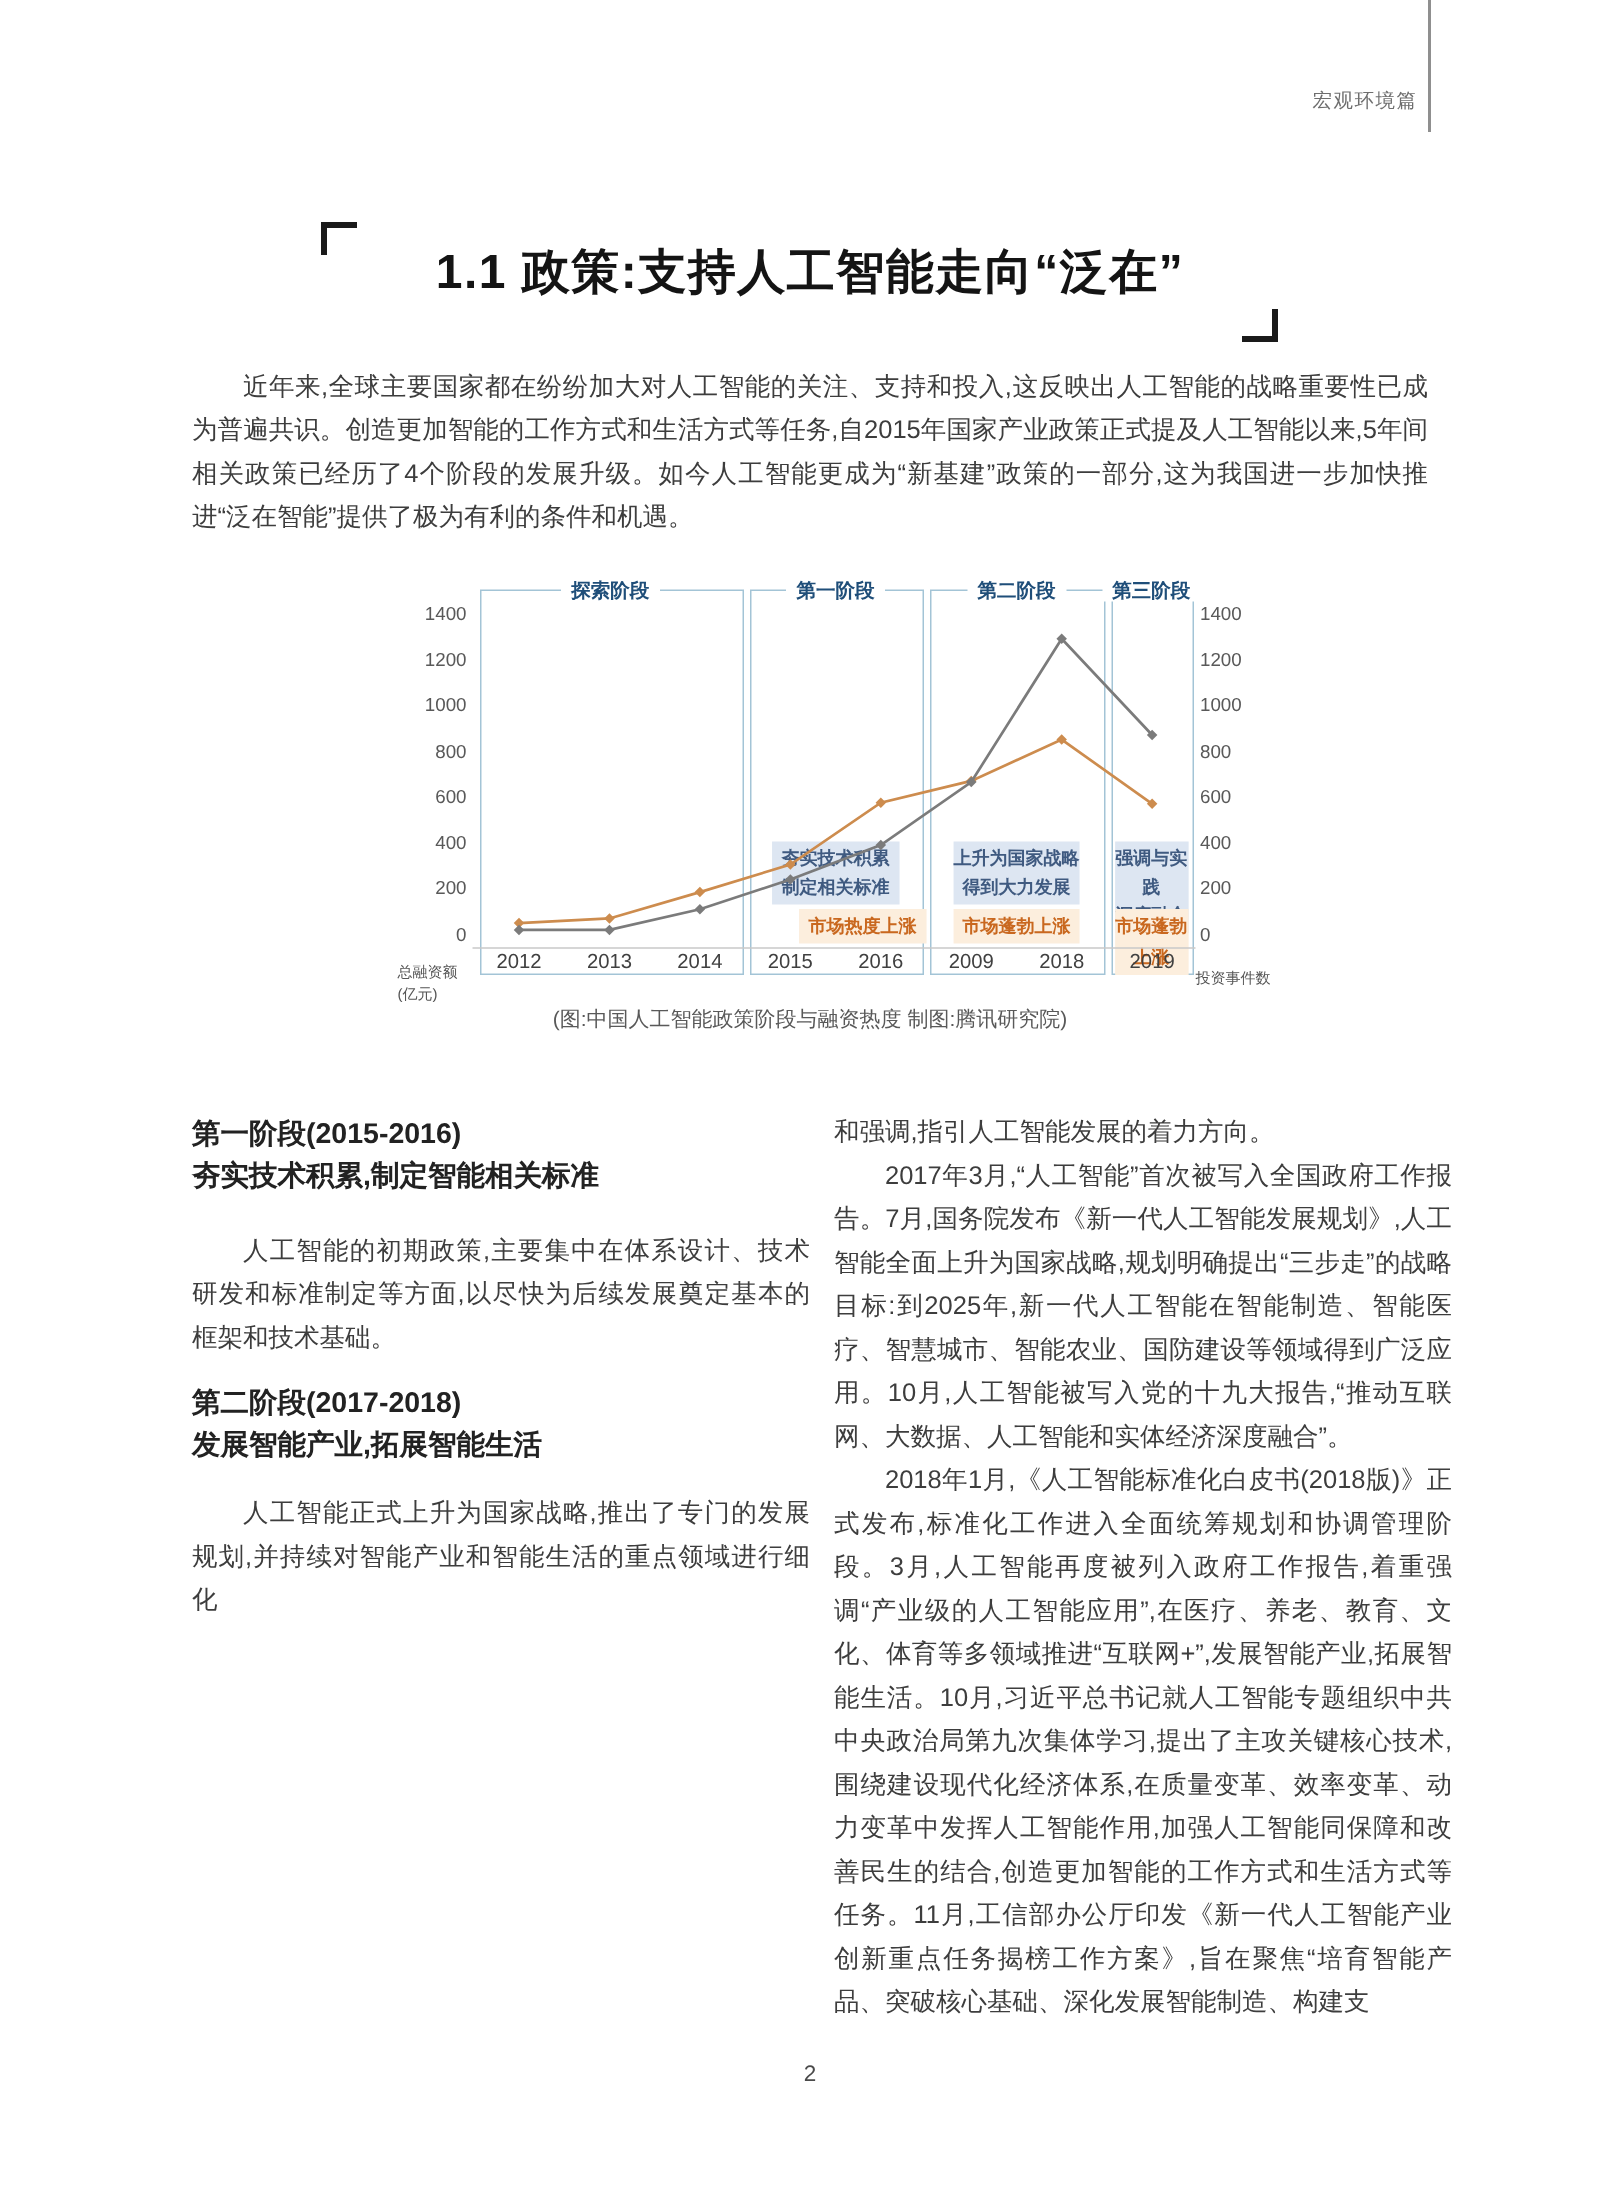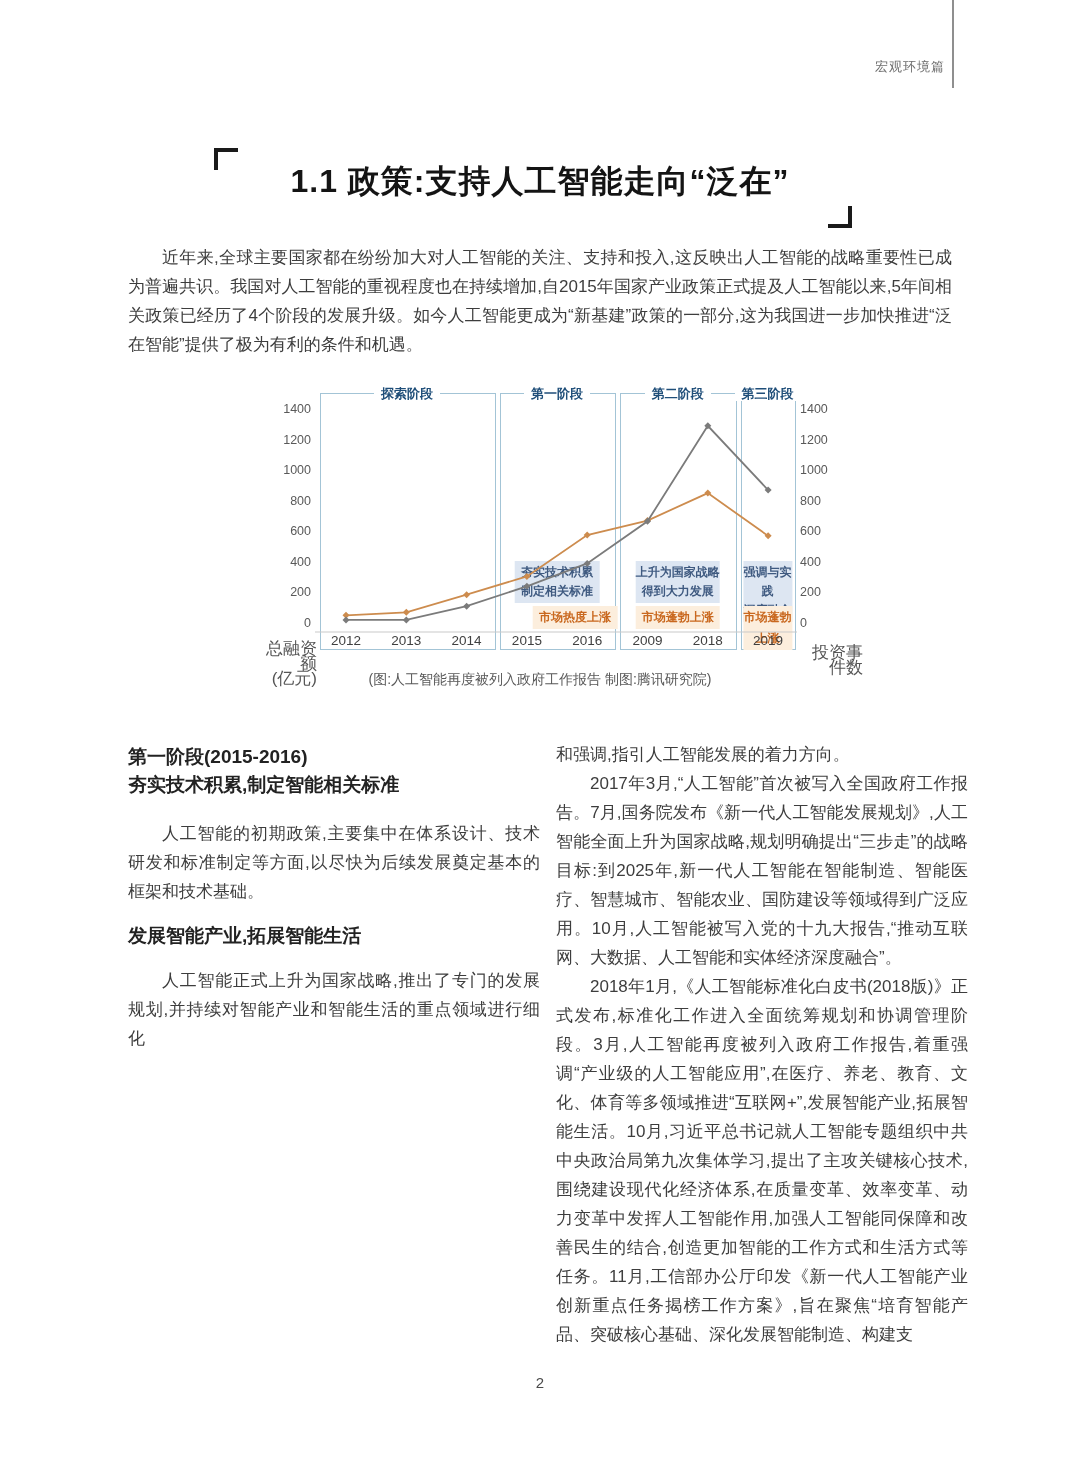--- a/index.html
+++ b/index.html
@@ -22,21 +22,21 @@
   .intro{position:absolute;left:128px;top:243px;width:824px;
     font-size:17px;line-height:29px;text-align:justify;word-break:break-all;color:#3d3d3d;text-indent:2em;}
   
   #chart{position:absolute;left:263px;top:385px;width:600px;height:300px;}
   .stage-box{position:absolute;border:1px solid #a3c4d6;background:transparent;}
   .stage-label{position:absolute;transform:translateX(-50%);background:#ffffff;padding:0 7px;
     font-size:13px;font-weight:bold;color:#1f4e79;white-space:nowrap;line-height:15px;}
   .ytick{position:absolute;font-size:12.5px;color:#595959;line-height:14px;}
   .ytick.left{width:48px;text-align:right;}
   .xtick{position:absolute;transform:translateX(-50%);font-size:13.5px;color:#404040;line-height:15px;}
-  .unit-label{position:absolute;font-size:17px;color:#555;line-height:15px;white-space:pre-line;text-align:right;}
+  .unit-label{position:absolute;font-size:10px;color:#555;line-height:15px;white-space:pre-line;text-align:left;}
   .note{position:absolute;transform:translateX(-50%);text-align:center;font-weight:bold;
     white-space:pre-line;font-size:12px;}
   .note-blue{background:#dde6f2;color:#3f5a80;line-height:19px;padding:2px 0;}
   .note-orange{background:#fceedd;color:#c9681f;line-height:21px;padding:1px 0;}
   #chart svg{position:absolute;left:0;top:0;overflow:visible;}
   .caption{position:absolute;left:128px;top:671px;width:824px;text-align:center;
     font-size:14px;color:#595959;}
   
   .columns{position:absolute;left:128px;top:735px;width:840px;display:flex;gap:16px;}
   .col{width:412px;}
@@ -56,21 +56,21 @@
 
 <div class="header-rule"></div>
 <div class="section-label">宏观环境篇</div>
 
 <div class="title-wrap">
   <span class="bracket bracket-tl"></span>
   <div class="title-text">1.1 政策:支持人工智能走向“泛在”</div>
   <span class="bracket bracket-br"></span>
 </div>
 
-<div class="intro">近年来,全球主要国家都在纷纷加大对人工智能的关注、支持和投入,这反映出人工智能的战略重要性已成为普遍共识。我国对人工智能的重视程度也在持续增加,自2015年国家产业政策正式提及人工智能以来,5年间相关政策已经历了4个阶段的发展升级。如今人工智能更成为“新基建”政策的一部分,这为我国进一步加快推进“泛在智能”提供了极为有利的条件和机遇。</div>
+<div class="intro">近年来,全球主要国家都在纷纷加大对人工智能的关注、支持和投入,这反映出人工智能的战略重要性已成为普遍共识。创造更加智能的工作方式和生活方式等任务,自2015年国家产业政策正式提及人工智能以来,5年间相关政策已经历了4个阶段的发展升级。如今人工智能更成为“新基建”政策的一部分,这为我国进一步加快推进“泛在智能”提供了极为有利的条件和机遇。</div>
 
 <div id="chart">
     <div class="stage-box" style="left: 57px; top: 8px; width: 173.75px; height: 255px;"></div>
     <div class="stage-label" style="left: 143.875px; top: 1px;">探索阶段</div>
     <div class="stage-box" style="left: 236.75px; top: 8px; width: 114.6px; height: 255px;"></div>
     <div class="stage-label" style="left: 294.05px; top: 1px;">第一阶段</div>
     <div class="note note-blue" style="left: 294.05px; top: 176px; width: 84.6px;">夯实技术积累
 制定相关标准</div>
     <div class="note note-orange" style="left: 312px; top: 221px; width: 84.6px;">市场热度上涨</div>
     <div class="stage-box" style="left: 357.35px; top: 8px; width: 114.6px; height: 255px;"></div>
@@ -126,30 +126,31 @@
       <path d="M 143.3 231.44285714285715 L 146.8 234.94285714285715 L 143.3 238.44285714285715 L 139.8 234.94285714285715 Z" fill="#7b7b7b"></path>
       <path d="M 203.6 217.68571428571428 L 207.1 221.18571428571428 L 203.6 224.68571428571428 L 200.1 221.18571428571428 Z" fill="#7b7b7b"></path>
       <path d="M 263.9 197.81428571428572 L 267.4 201.31428571428572 L 263.9 204.81428571428572 L 260.4 201.31428571428572 Z" fill="#7b7b7b"></path>
       <path d="M 324.2 174.8857142857143 L 327.7 178.3857142857143 L 324.2 181.8857142857143 L 320.7 178.3857142857143 Z" fill="#7b7b7b"></path>
       <path d="M 384.5 132.85000000000002 L 388 136.35000000000002 L 384.5 139.85000000000002 L 381 136.35000000000002 Z" fill="#7b7b7b"></path>
       <path d="M 444.79999999999995 37.31428571428572 L 448.29999999999995 40.81428571428572 L 444.79999999999995 44.31428571428572 L 441.29999999999995 40.81428571428572 Z" fill="#7b7b7b"></path>
       <path d="M 505.09999999999997 101.5142857142857 L 508.59999999999997 105.0142857142857 L 505.09999999999997 108.5142857142857 L 501.59999999999997 105.0142857142857 Z" fill="#7b7b7b"></path>
     </svg>
   </div>
 
-<div class="caption">(图:人工智能再度被列入政府工作报告 制图:腾讯研究院)</div>
+<div class="caption">(图:中国人工智能政策阶段与融资热度 制图:腾讯研究院)</div>
 
 <div class="columns">
   <div class="col">
     <div class="h-block">
       <div class="col-heading">第一阶段(2015-2016)</div>
       <div class="col-heading">夯实技术积累,制定智能相关标准</div>
     </div>
     <p>人工智能的初期政策,主要集中在体系设计、技术研发和标准制定等方面,以尽快为后续发展奠定基本的框架和技术基础。</p>
     <div class="h-block h-block2">
+      <div class="col-heading">第二阶段(2017-2018)</div>
       <div class="col-heading">发展智能产业,拓展智能生活</div>
     </div>
     <p>人工智能正式上升为国家战略,推出了专门的发展规划,并持续对智能产业和智能生活的重点领域进行细化</p>
   </div>
   <div class="col rcol">
     <p class="no-indent">和强调,指引人工智能发展的着力方向。</p>
     <p>2017年3月,“人工智能”首次被写入全国政府工作报告。7月,国务院发布《新一代人工智能发展规划》,人工智能全面上升为国家战略,规划明确提出“三步走”的战略目标:到2025年,新一代人工智能在智能制造、智能医疗、智慧城市、智能农业、国防建设等领域得到广泛应用。10月,人工智能被写入党的十九大报告,“推动互联网、大数据、人工智能和实体经济深度融合”。</p>
     <p>2018年1月,《人工智能标准化白皮书(2018版)》正式发布,标准化工作进入全面统筹规划和协调管理阶段。3月,人工智能再度被列入政府工作报告,着重强调“产业级的人工智能应用”,在医疗、养老、教育、文化、体育等多领域推进“互联网+”,发展智能产业,拓展智能生活。10月,习近平总书记就人工智能专题组织中共中央政治局第九次集体学习,提出了主攻关键核心技术,围绕建设现代化经济体系,在质量变革、效率变革、动力变革中发挥人工智能作用,加强人工智能同保障和改善民生的结合,创造更加智能的工作方式和生活方式等任务。11月,工信部办公厅印发《新一代人工智能产业创新重点任务揭榜工作方案》,旨在聚焦“培育智能产品、突破核心基础、深化发展智能制造、构建支</p>
   </div>
 </div>

